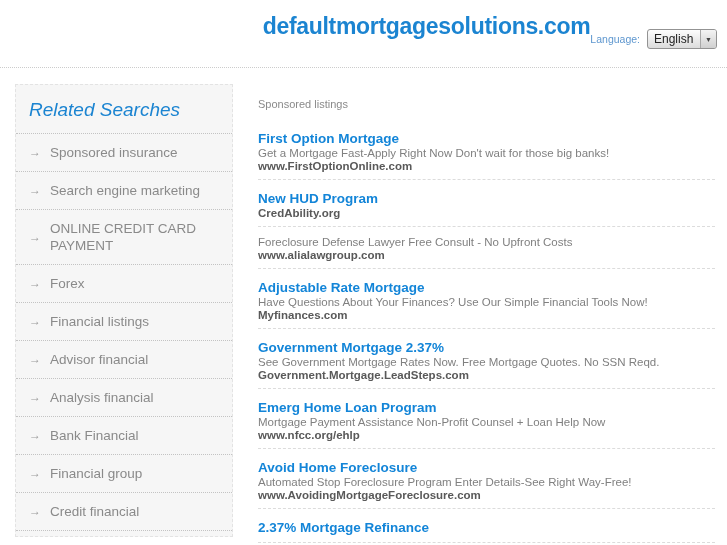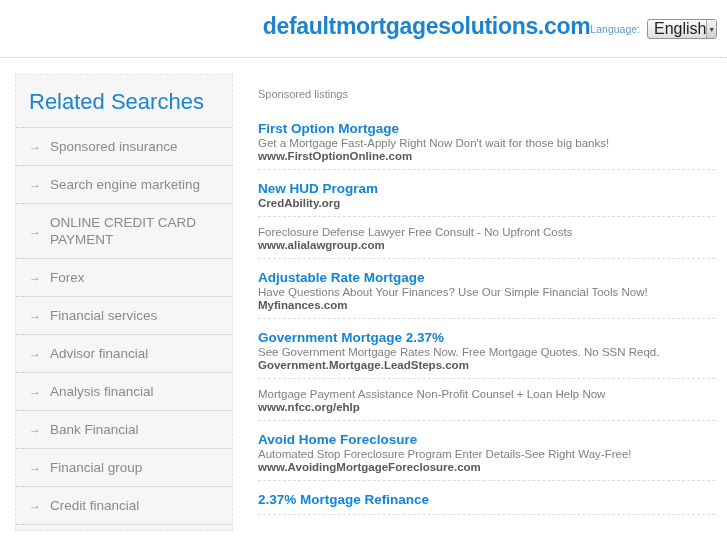--- a/index.html
+++ b/index.html
@@ -21,41 +21,41 @@
   .site-title {
     font-size: 23px;
     font-weight: bold;
     color: #1b84d1;
     line-height: 26px;
     letter-spacing: -0.3px;
   }
   .lang-area {
     display: flex;
     align-items: center;
-    margin-top: 6px;
+    margin-top: 16px;
     gap: 7px;
   }
   .lang-label {
     font-size: 10.5px;
     color: #5e97cf;
   }
   .lang-select {
     display: flex;
     align-items: stretch;
     width: 70px;
     height: 20px;
     border: 1px solid #939393;
     border-radius: 3px;
     background: linear-gradient(#fdfdfd, #dcdcdc);
     cursor: default;
     overflow: hidden;
   }
   .lang-select .value {
     flex: 1;
-    font-size: 16px;
+    font-size: 12px;
     color: #222;
     line-height: 18px;
     padding-left: 6px;
   }
   .lang-select .arrow-box {
     width: 16px;
     border-left: 1px solid #a8a8a8;
     background: linear-gradient(#f4f4f4, #d0d0d0);
     display: flex;
     align-items: center;
@@ -81,25 +81,26 @@
     margin-left: 15px;
     flex-shrink: 0;
   }
   .related-box {
     margin-top: 16px;
     background: #f6f6f6;
     border: 1px dashed #e3e3e3;
     padding: 14px 0 5px 0;
   }
   .related-title {
-    font-size: 22px;
+    font-size: 19px;
     font-weight: normal;
     color: #1b84d1;
     padding: 0 13px 12px 13px;
     border-bottom: 1px dotted #c3c3c3;
+    font-style: italic;
   }
   .related-list { list-style: none; }
   .related-list li {
     display: flex;
     align-items: center;
     gap: 9px;
     padding: 10px 13px;
     border-bottom: 1px dotted #c3c3c3;
     font-size: 13.5px;
     color: #8a8a8a;
@@ -189,21 +190,21 @@
             <span>ONLINE CREDIT CARD PAYMENT</span>
           </li>
 
           <li>
             <span class="arrow-icon">→</span>
             <span>Forex</span>
           </li>
 
           <li>
             <span class="arrow-icon">→</span>
-            <span>Financial services</span>
+            <span>Financial listings</span>
           </li>
 
           <li>
             <span class="arrow-icon">→</span>
             <span>Advisor financial</span>
           </li>
 
           <li>
             <span class="arrow-icon">→</span>
             <span>Analysis financial</span>
@@ -254,20 +255,21 @@
           <div class="ad-url">Myfinances.com</div>
         </div>
 
         <div class="ad">
           <a class="ad-title">Government Mortgage 2.37%</a>
           <div class="ad-desc">See Government Mortgage Rates Now. Free Mortgage Quotes. No SSN Reqd.</div>
           <div class="ad-url">Government.Mortgage.LeadSteps.com</div>
         </div>
 
         <div class="ad">
+          <a class="ad-title">Emerg Home Loan Program</a>
           <div class="ad-desc">Mortgage Payment Assistance Non-Profit Counsel + Loan Help Now</div>
           <div class="ad-url">www.nfcc.org/ehlp</div>
         </div>
 
         <div class="ad">
           <a class="ad-title">Avoid Home Foreclosure</a>
           <div class="ad-desc">Automated Stop Foreclosure Program Enter Details-See Right Way-Free!</div>
           <div class="ad-url">www.AvoidingMortgageForeclosure.com</div>
         </div>
 

